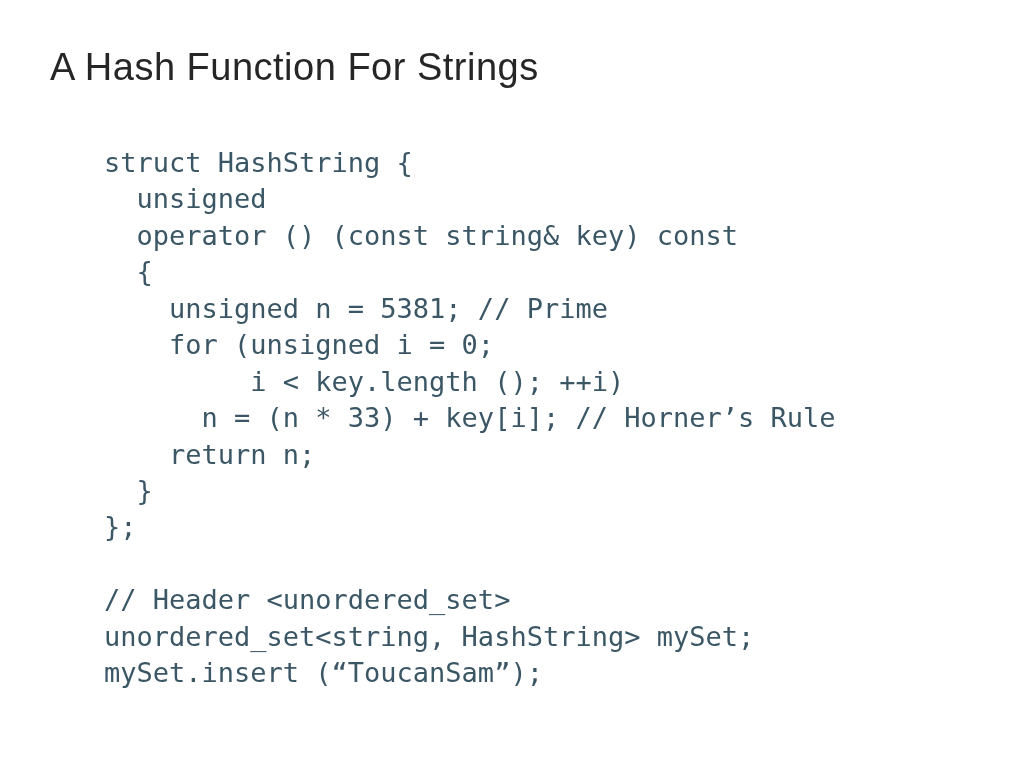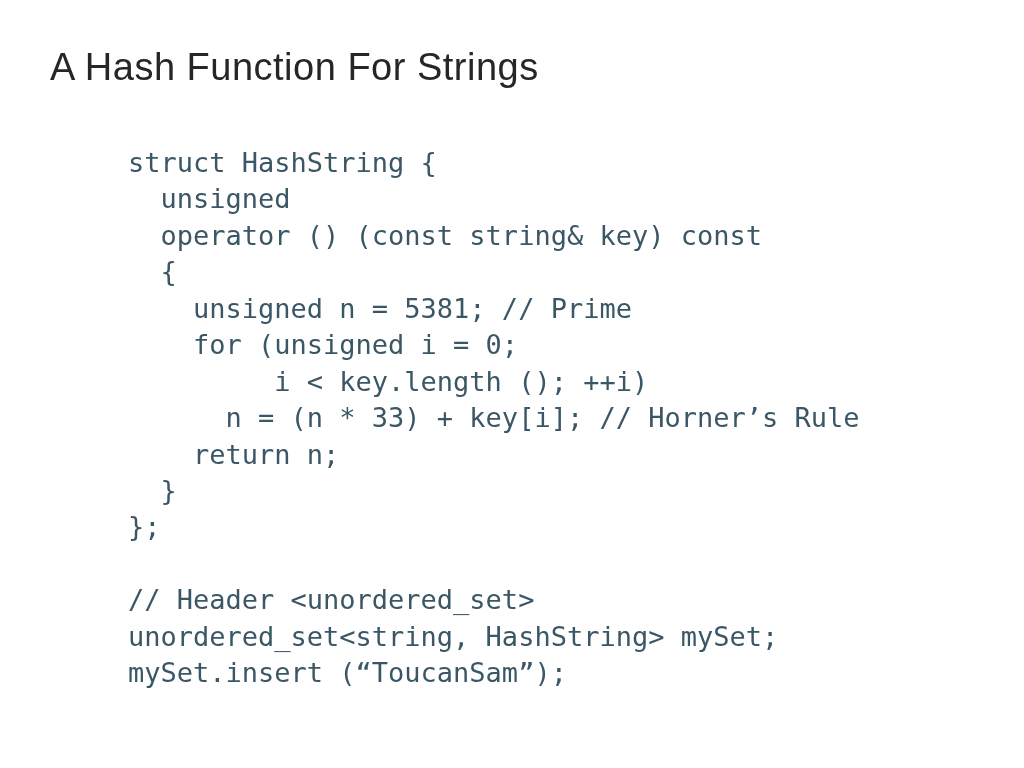--- a/index.html
+++ b/index.html
@@ -24,21 +24,21 @@
     color: #262626;
     letter-spacing: 0.5px;
     margin-bottom: 56px;
   }
   .code {
     font-family: Consolas, "Menlo", "DejaVu Sans Mono", monospace;
     font-size: 27px;
     line-height: 1.35;
     color: #3b5766;
     white-space: pre;
-    margin-left: 78px;
+    margin-left: 54px;
   }
 </style>
 </head>
 <body>
 
 <div class="slide">
   <div class="title">A Hash Function For Strings</div>
   <div class="code">struct HashString {
   unsigned
   operator () (const string&amp; key) const

